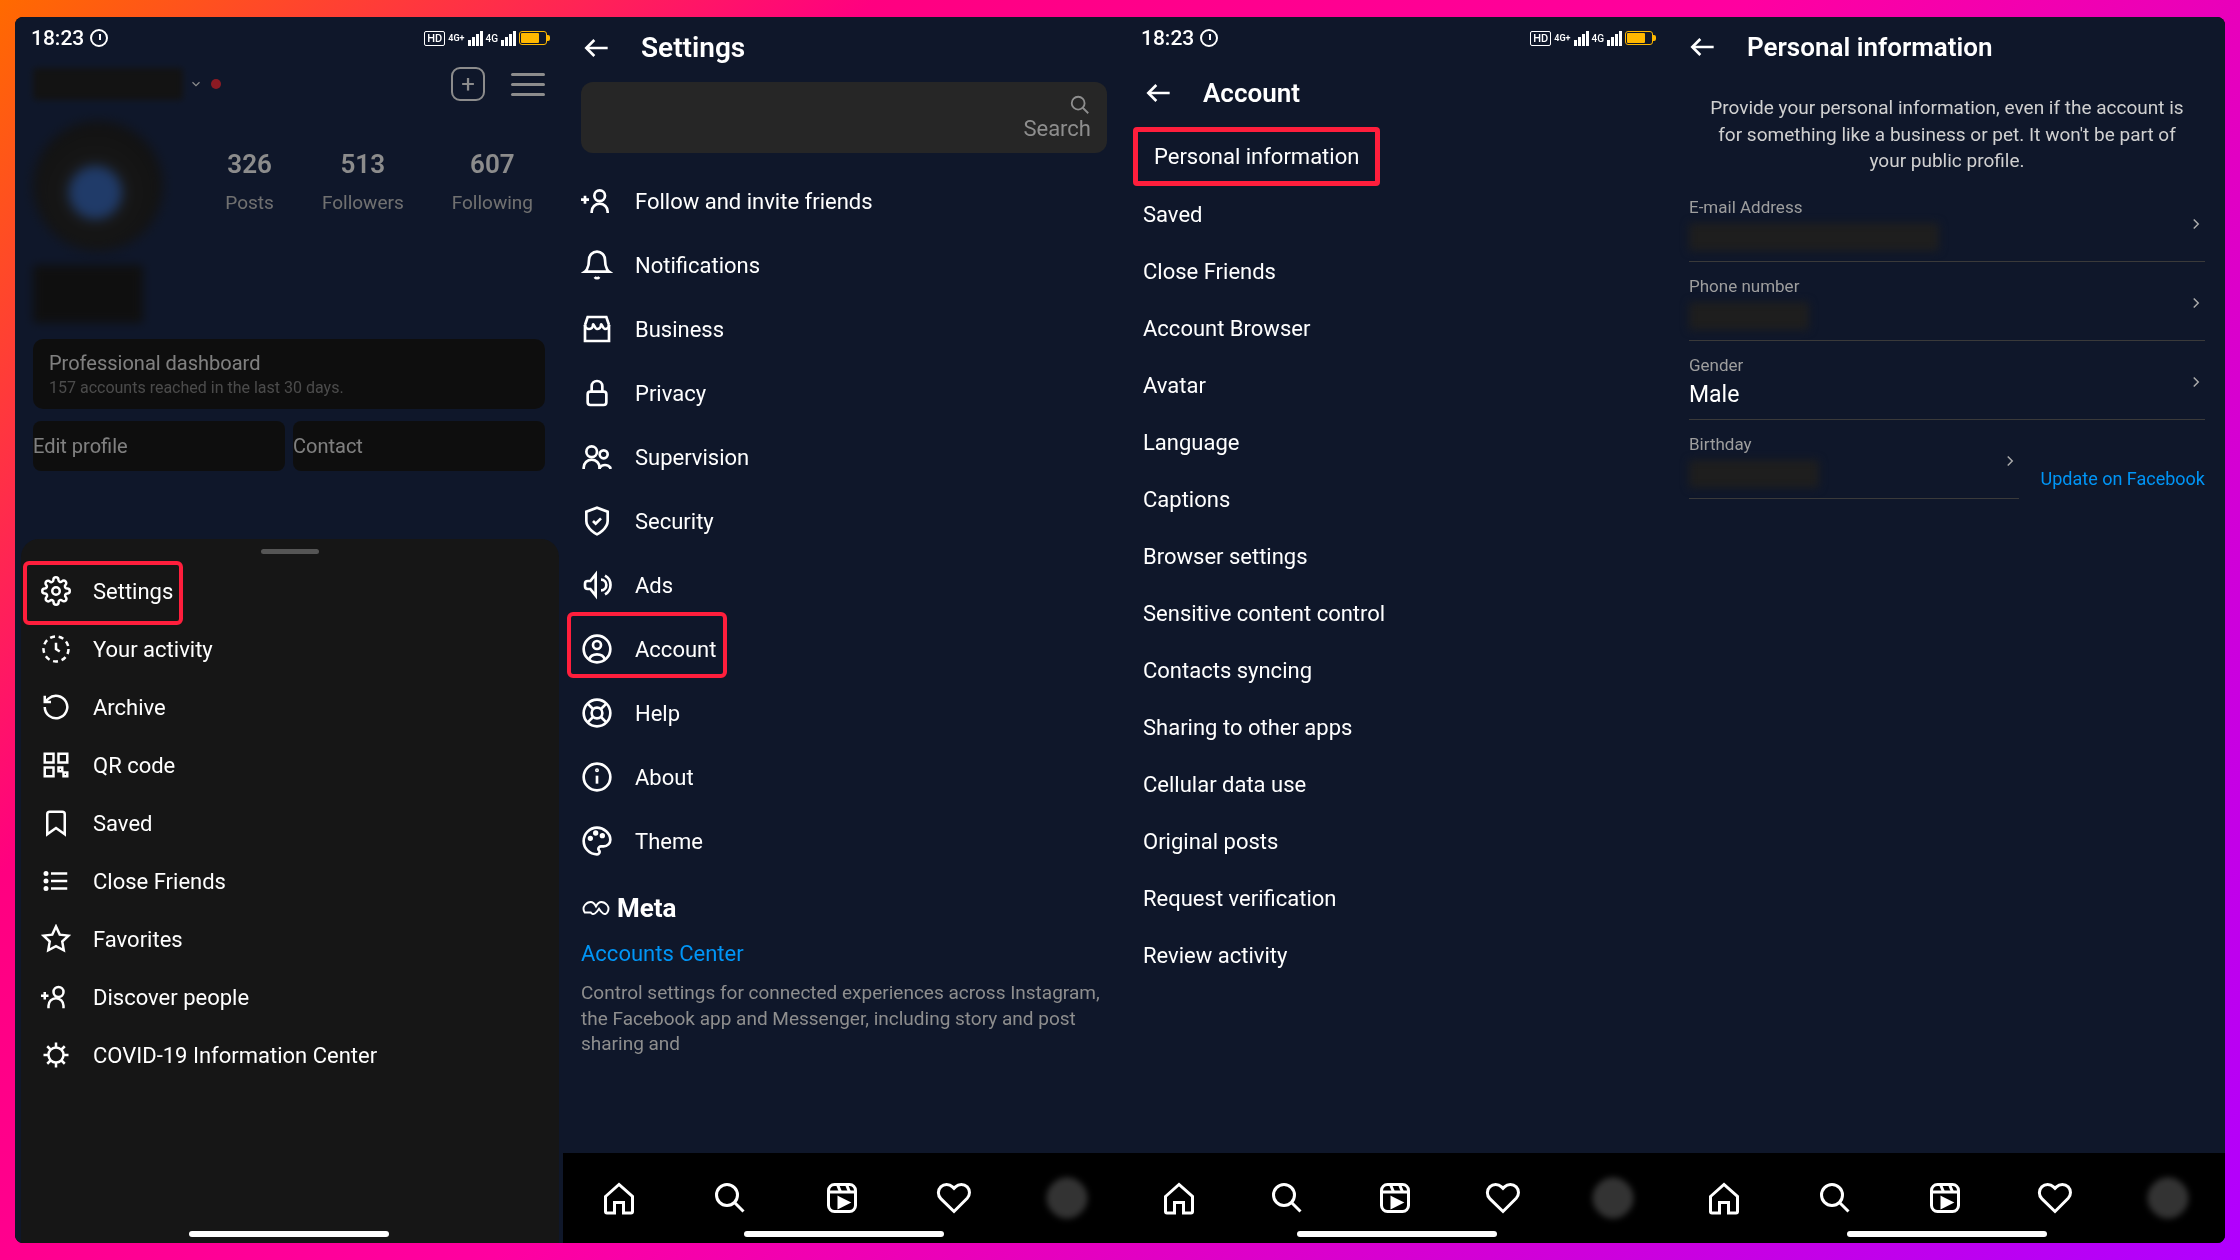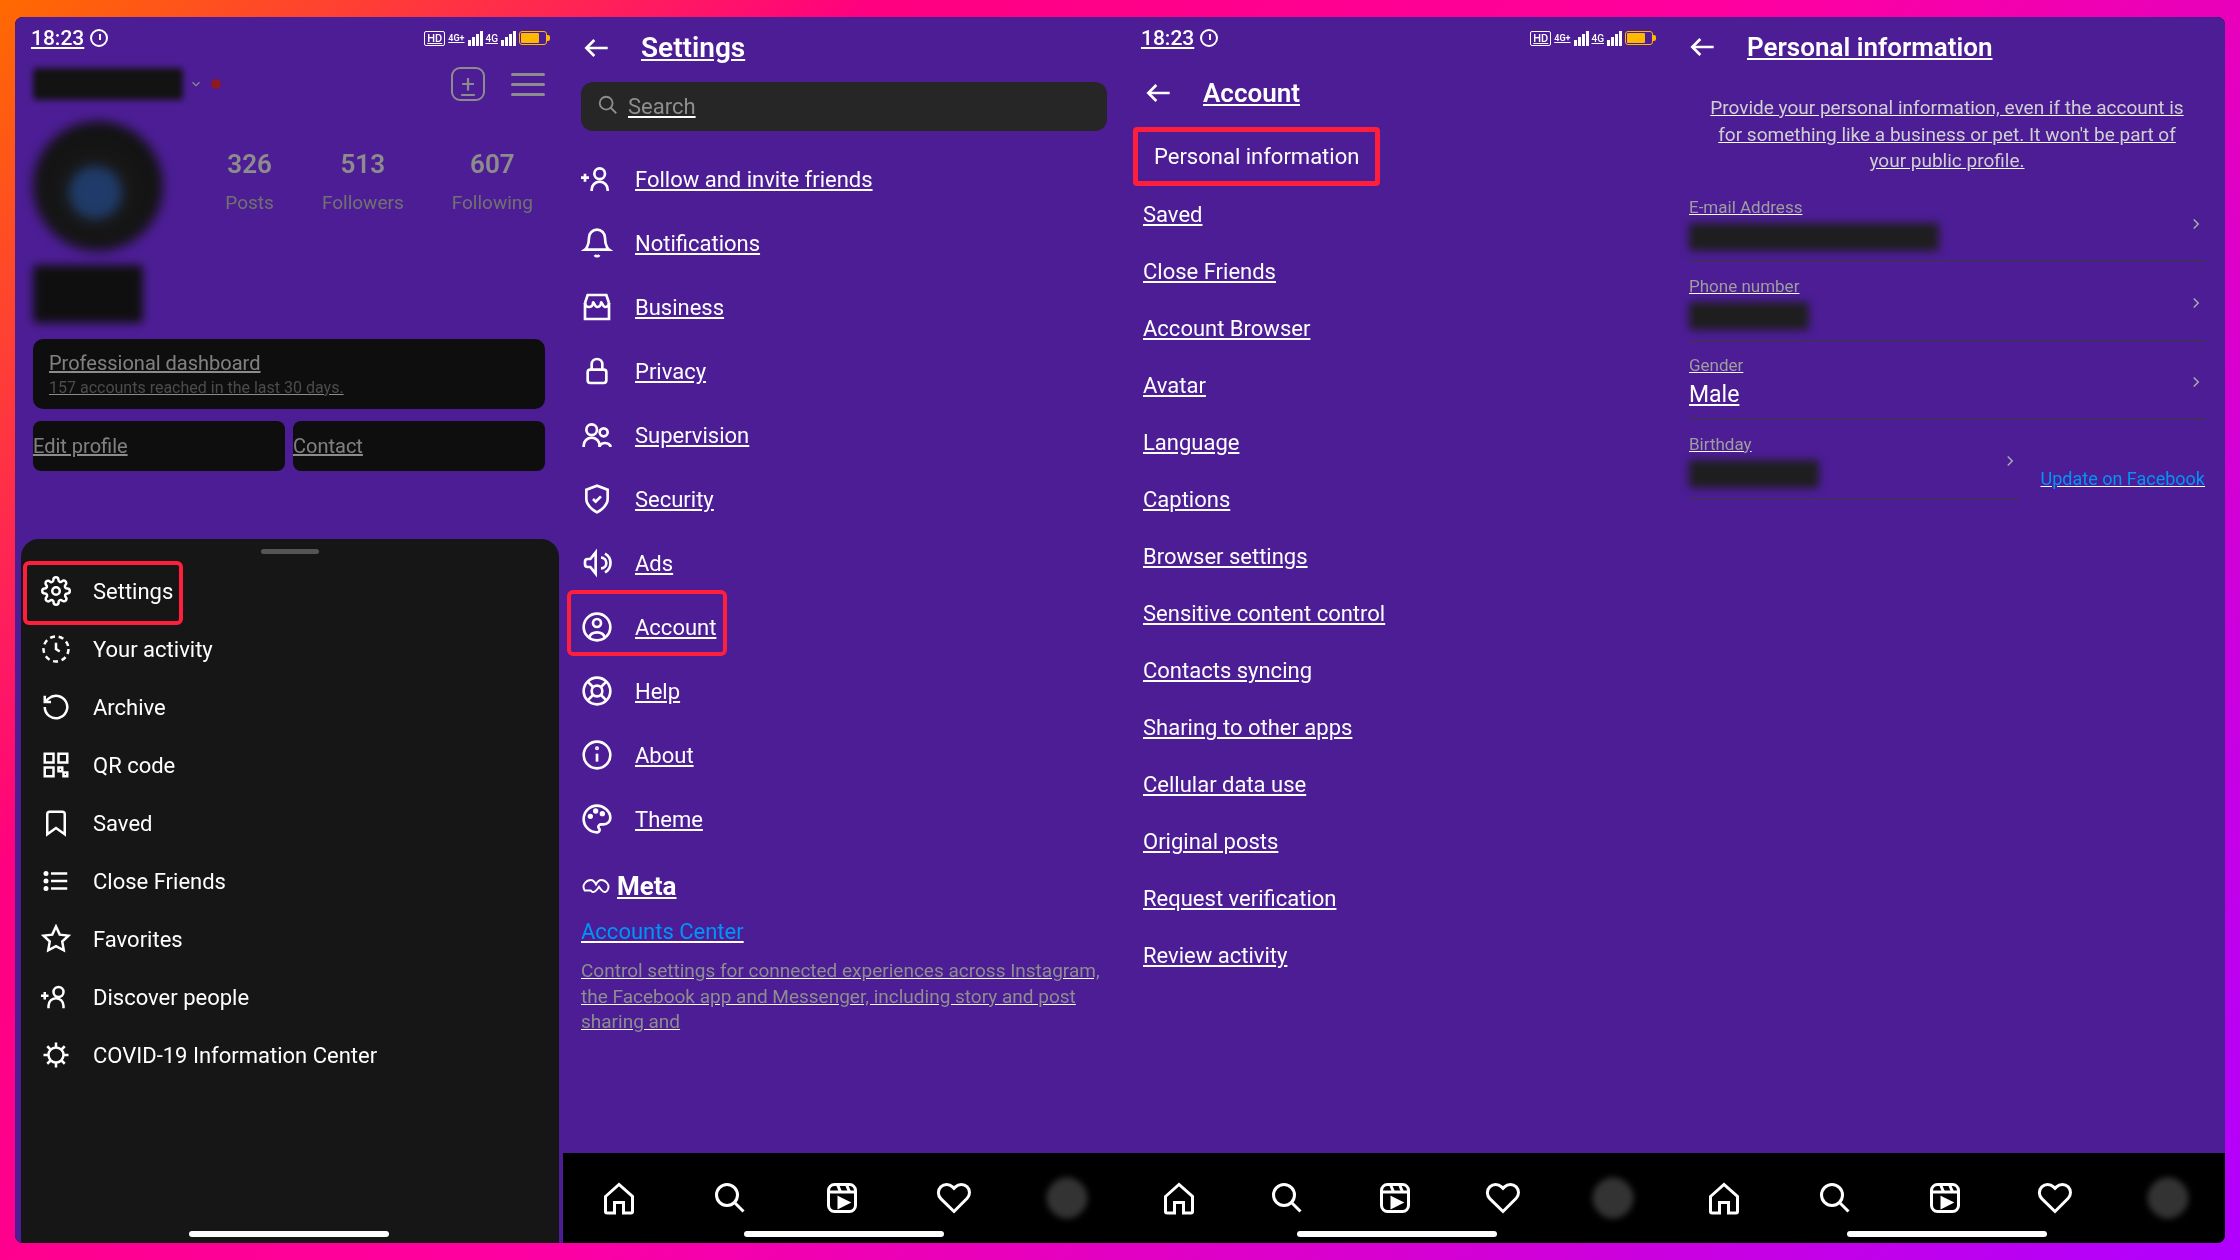--- a/index.html
+++ b/index.html
@@ -15,24 +15,23 @@
   width: 2210px;
   height: 1226px;
   background: #000;
   border-radius: 8px;
   display: flex;
   gap: 0;
   overflow: hidden;
 }
 .panel {
   height: 100%;
-  background: #4c1d95;
+  background: #0f172a;
   position: relative;
   color: #fff;
-  text-decoration: underline;
 }
 .panel-1 { width: 548px; }
 .panel-2 { width: 562px; }
 .panel-3 { width: 544px; }
 .panel-4 { width: 556px; }
 
 
 .status-bar { height: 42px; display:flex; align-items:center; justify-content:space-between; padding: 6px 16px; font-size: 21px; font-weight: 500; }
 .status-left { display:flex; align-items:center; gap:6px; }
 .status-right { display:flex; align-items:center; gap:3px; font-size:16px; }
@@ -80,21 +79,21 @@
 .highlight-red { position:absolute; border:4px solid #ff1e3c; border-radius:6px; pointer-events:none; }
 .hl1 { left:8px; top:544px; width:160px; height:64px; }
 
 
 svg { stroke:#fff; fill:none; stroke-width:2; }
 
 
 .title-bar { display:flex; align-items:center; gap:28px; padding: 14px 18px 18px; }
 .back-arrow { width:32px; height:32px; }
 .title-txt { font-size:28px; font-weight:600; }
-.search-box { margin:0 18px 16px; background:#262626; border-radius:12px; display:flex; align-items:flex-start; padding:12px 16px; gap:9px; }
+.search-box { margin:0 18px 16px; background:#262626; border-radius:12px; display:flex; align-items:flex-end; padding:12px 16px; gap:0;flex-direction:column; }
 .search-box svg { width:22px; height:22px; stroke:#8e8e8e; }
 .search-box span { color:#8e8e8e; font-size:22px; }
 .settings-item { display:flex; align-items:center; gap:22px; padding:16px 18px; font-size:22px; }
 .settings-item .ic { width:32px; height:32px; display:flex; align-items:center; justify-content:center; }
 
 .meta-section { padding: 20px 18px 0; }
 .meta-logo { font-size:26px; font-weight:700; display:flex; align-items:center; gap:6px; }
 .meta-loop { width:30px; height:20px; }
 .ac-link { color:#0095f6; font-size:22px; margin:18px 0 14px; }
 .ac-desc { color:#8e8e8e; font-size:19px; line-height:1.35; }

